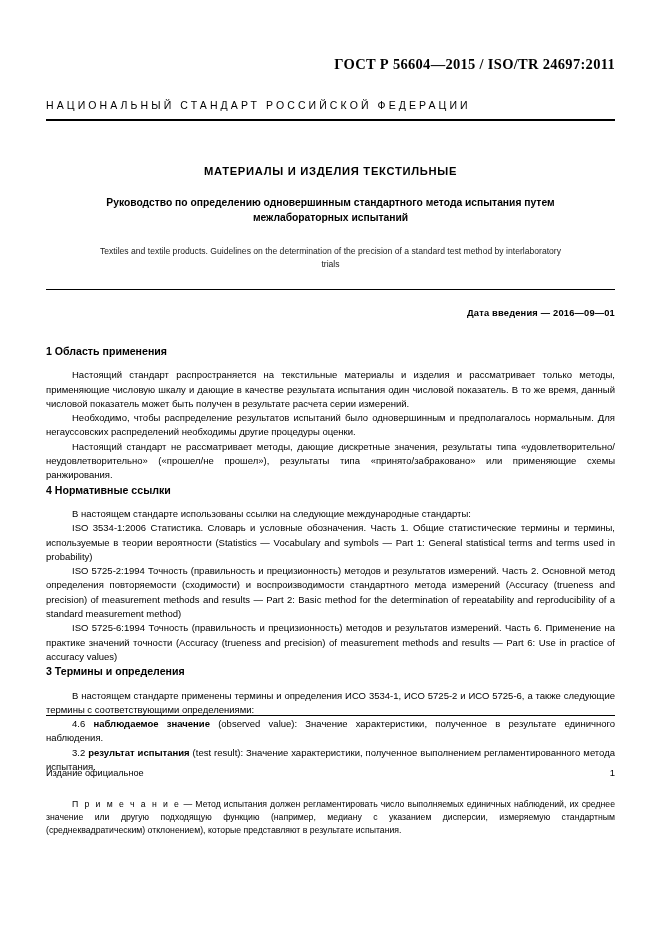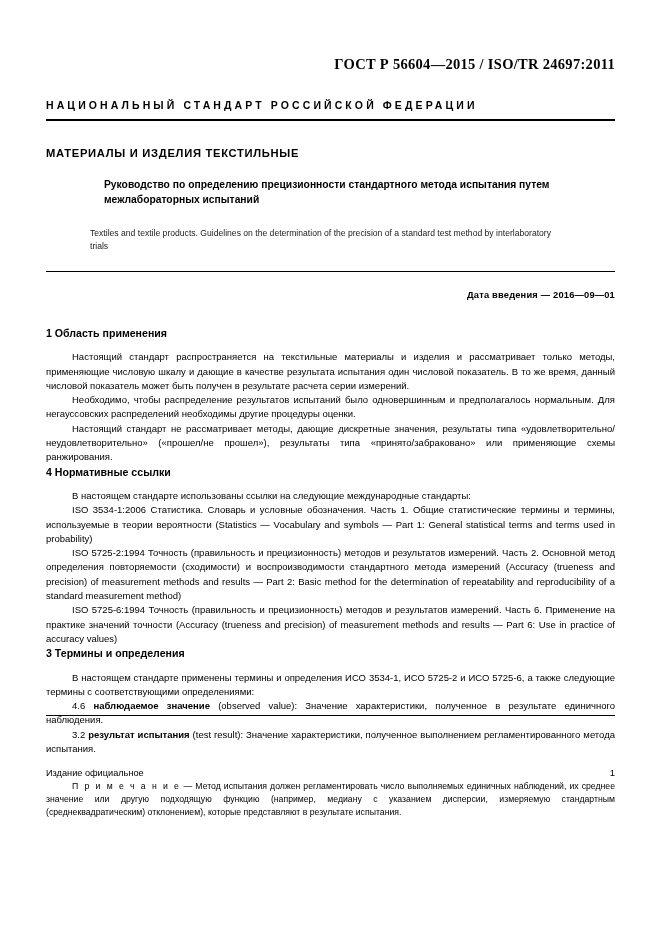--- a/index.html
+++ b/index.html
@@ -28,36 +28,37 @@
     font-family: "Liberation Serif", serif;
     font-size: 14.5px;
     font-weight: bold;
     letter-spacing: 0.3px;
     margin-top: 56px;
   }
   .nat-std {
     margin-top: 26px;
     font-family: "Liberation Sans", sans-serif;
     font-size: 10.5px;
-    font-weight: bold;
+    font-weight: normal;
     letter-spacing: 3.1px;
     text-align: left;
   }
   .rule-thick {
     border: 0;
     border-top: 2.4px solid #000;
     margin: 8px 0 0 0;
   }
   .rule-thin {
     border: 0;
     border-top: 1px solid #000;
     margin: 0;
   }
   .title-block {
-    margin-top: 26px;
+    text-align: center;
+    margin-top: 44px;
   }
   .title-main {
     font-family: "Liberation Sans", sans-serif;
     font-size: 11.2px;
     font-weight: bold;
     letter-spacing: 0.7px;
   }
   .title-sub {
     font-family: "Liberation Sans", sans-serif;
     font-size: 10.3px;
@@ -146,21 +147,21 @@
   <div class="std-code">ГОСТ Р 56604—2015 / ISO/TR 24697:2011</div>
 
   <div class="nat-std">НАЦИОНАЛЬНЫЙ СТАНДАРТ РОССИЙСКОЙ ФЕДЕРАЦИИ</div>
 
   <div class="hdr-rule-wrap">
     <hr class="rule-thick">
   </div>
 
   <div class="title-block">
     <div class="title-main">МАТЕРИАЛЫ И ИЗДЕЛИЯ ТЕКСТИЛЬНЫЕ</div>
-    <div class="title-sub">Руководство по определению прецизионности стандартного метода испытания путем межлабораторных испытаний</div>
+    <div class="title-sub">Руководство по определению одновершинным стандартного метода испытания путем межлабораторных испытаний</div>
     <div class="title-en">Textiles and textile products. Guidelines on the determination of the precision of a standard test method by interlaboratory trials</div>
   </div>
 
   <hr class="rule-thin" style="margin-top:18px;">
 
   <div class="date-line">Дата введения — 2016—09—01</div>
 
   <div class="body-area">
 
     <h2 class="section">1  Область применения</h2>

